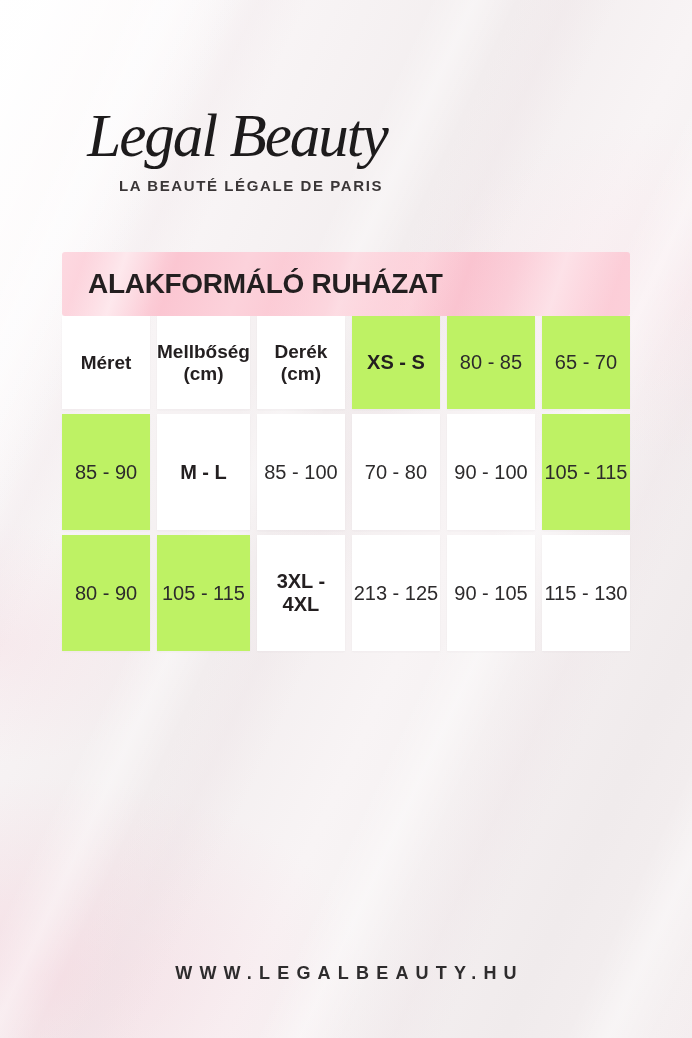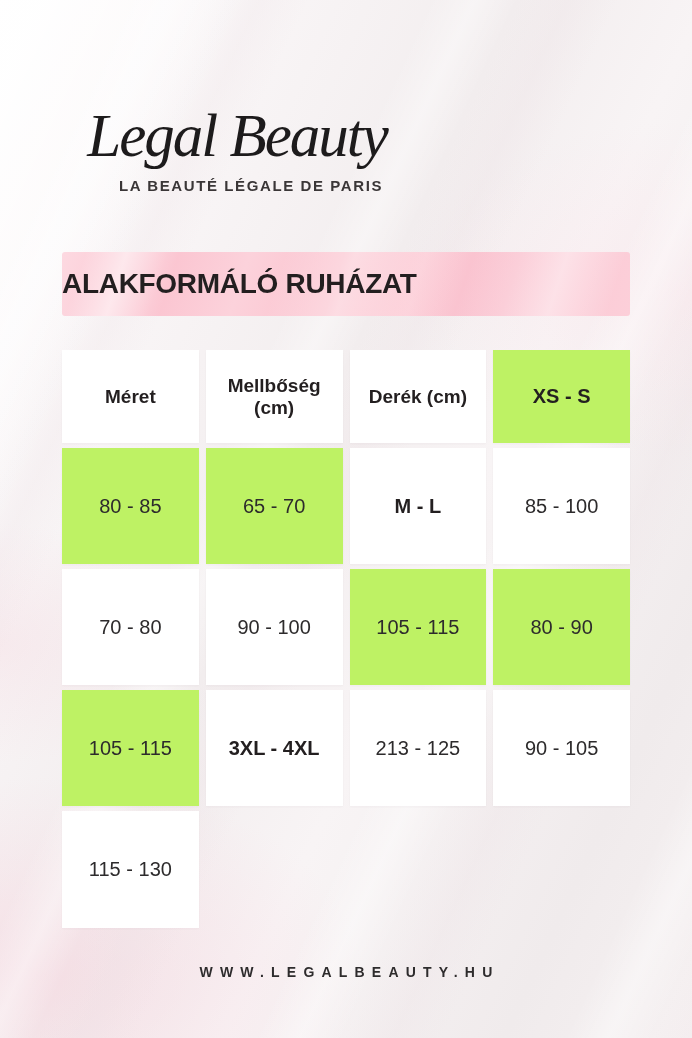--- a/index.html
+++ b/index.html
@@ -59,30 +59,31 @@
   }
   .banner::after {
     content: ""; position: absolute; inset: 0;
     background: linear-gradient(108deg,
       rgba(255,255,255,0) 4%, rgba(255,255,255,0.55) 11%, rgba(255,255,255,0) 20%,
       rgba(255,255,255,0) 38%, rgba(255,255,255,0.40) 50%, rgba(255,255,255,0) 60%,
       rgba(244,164,184,0.25) 70%, rgba(255,255,255,0.45) 86%, rgba(255,255,255,0) 96%);
   }
   .banner-title {
     position: relative; z-index: 1;
+    padding-left: 26px;
     font-size: 28px; font-weight: bold;
     letter-spacing: -0.3px;
     color: #231f20;
   }
 
   
   .size-table {
-    position: absolute; left: 62px; top: 350px; width: 568px;
+    position: absolute; left: 62px; top: 316px; width: 568px;
     display: grid;
-    grid-template-columns: repeat(4, 1fr);
+    grid-template-columns: repeat(6, 1fr);
     grid-template-rows: 93px 116px 116px 116px 117px;
     column-gap: 7px; row-gap: 5px;
   }
   .cell {
     background: #ffffff;
     display: flex; align-items: center; justify-content: center;
     text-align: center;
     color: #2d2b2c;
     font-size: 20px;
     box-shadow: 0 1px 2px rgba(120,100,108,0.05);
@@ -90,21 +91,21 @@
   .cell.head { font-weight: bold; font-size: 19px; color: #231f20; }
   .cell.size { font-weight: bold; color: #231f20; }
   .row-pink .cell, .cell.pink { background: #bef264; }
 
   
   .footer {
     position: absolute; left: 0; top: 963px; width: 692px;
     text-align: center;
   }
   .footer-url {
-    font-size: 14px; font-weight: bold;
+    font-size: 18px; font-weight: bold;
     letter-spacing: 7.2px;
     padding-left: 7px; 
     color: #2e2c2d;
     white-space: nowrap;
   }
 </style>
 </head>
 <body>
 
 <div class="sheen"></div>
@@ -120,20 +121,21 @@
 
 <div class="size-table">
 
   <div class="cell head">Méret</div>
   <div class="cell head">Mellbőség (cm)</div>
   <div class="cell head">Derék (cm)</div>
 
   <div class="cell size pink">XS - S</div>
   <div class="cell pink">80 - 85</div>
   <div class="cell pink">65 - 70</div>
+  <div class="cell pink">85 - 90</div>
 
   <div class="cell size">M - L</div>
   <div class="cell">85 - 100</div>
   <div class="cell">70 - 80</div>
   <div class="cell">90 - 100</div>
 
   <div class="cell pink">105 - 115</div>
   <div class="cell pink">80 - 90</div>
   <div class="cell pink">105 - 115</div>
 

